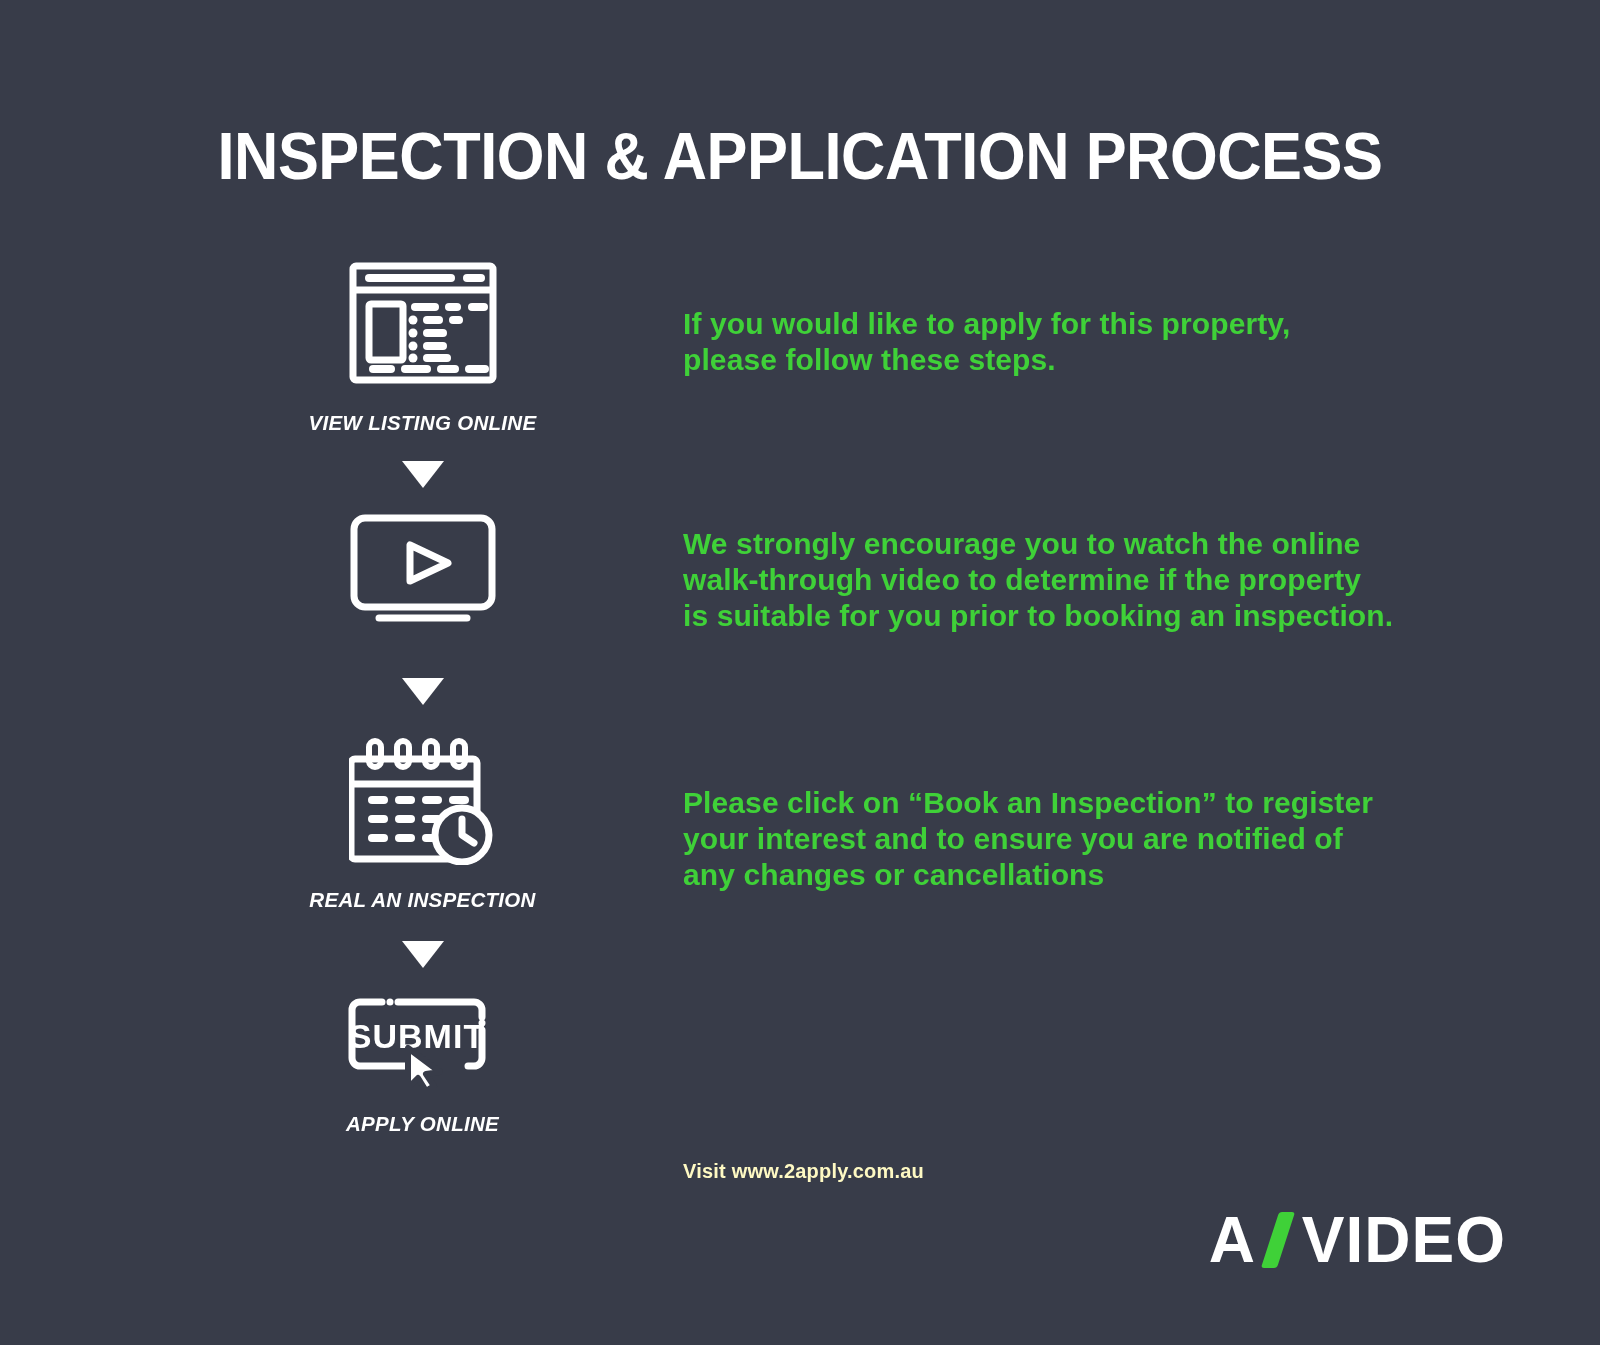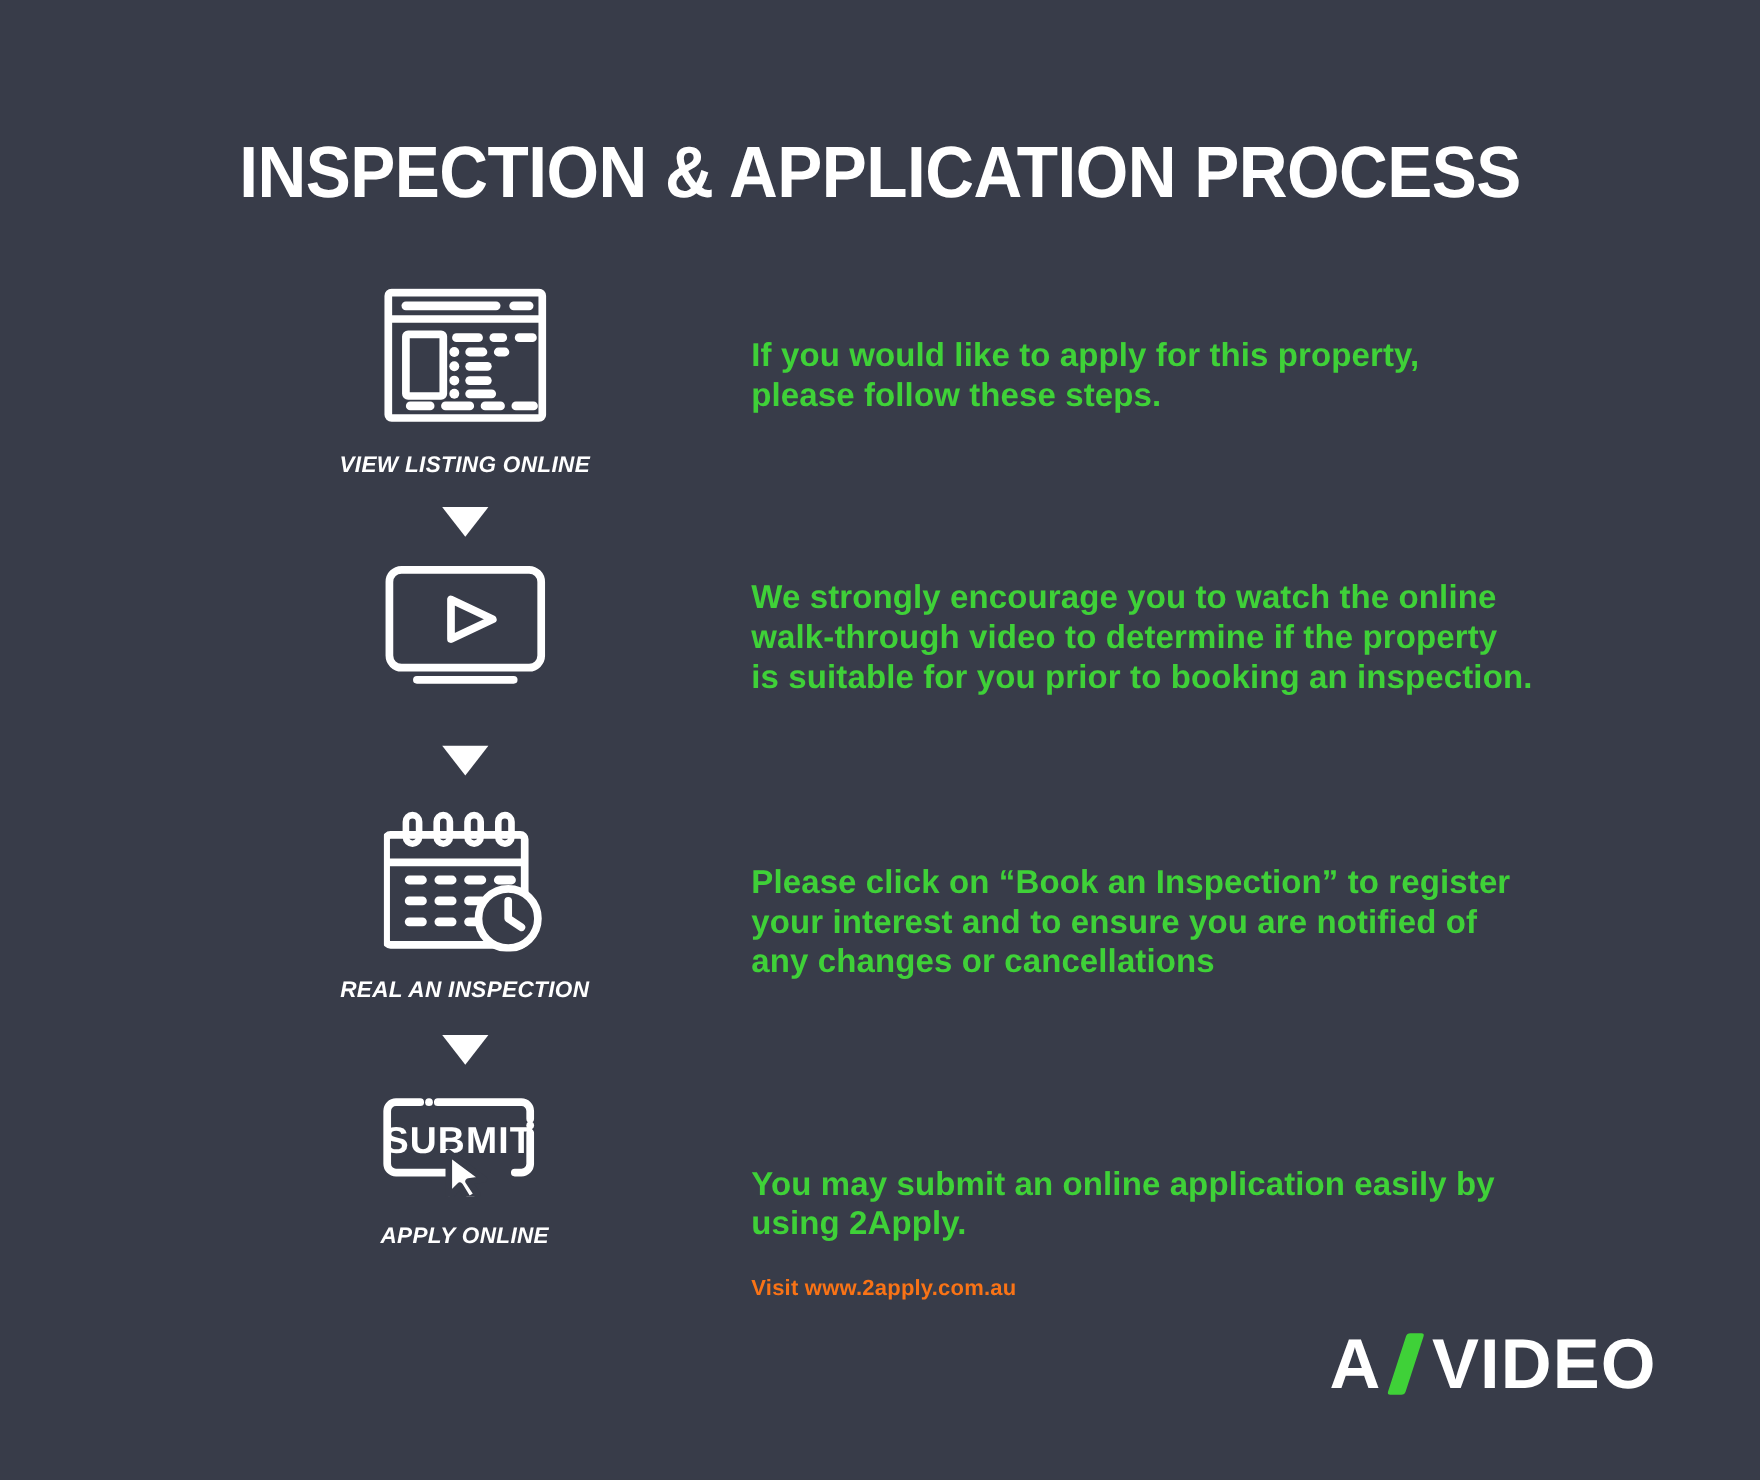--- a/index.html
+++ b/index.html
@@ -77,21 +77,21 @@
     font-weight:700;
   }
   #copy-1{top:306px;}
   #copy-2{top:526px;}
   #copy-3{top:785px;}
   #copy-4{top:1059px;}
 
   .visit{
     position:absolute;
     left:683px;top:1160px;
-    color:#f97316;
+    color:#fef9c3;
     font-size:20px;
     font-weight:bold;
     letter-spacing:0.2px;
   }
 
   
   .logo{
     position:absolute;
     right:94px;bottom:73px;
     display:flex;
@@ -223,22 +223,20 @@
   </div>
 
   <div class="copy" id="copy-1">If you would like to apply for this property,
 please follow these steps.</div>
   <div class="copy" id="copy-2">We strongly encourage you to watch the online
 walk-through video to determine if the property
 is suitable for you prior to booking an inspection.</div>
   <div class="copy" id="copy-3">Please click on “Book an Inspection” to register
 your interest and to ensure you are notified of
 any changes or cancellations</div>
-  <div class="copy" id="copy-4">You may submit an online application easily by
-using 2Apply.</div>
 
   <div class="visit">Visit www.2apply.com.au</div>
 
   <div class="logo">
     <span class="logo-a">A</span>
     <span class="slash"></span>
     <span class="logo-real">VIDEO</span>
   </div>
 
 </div>

